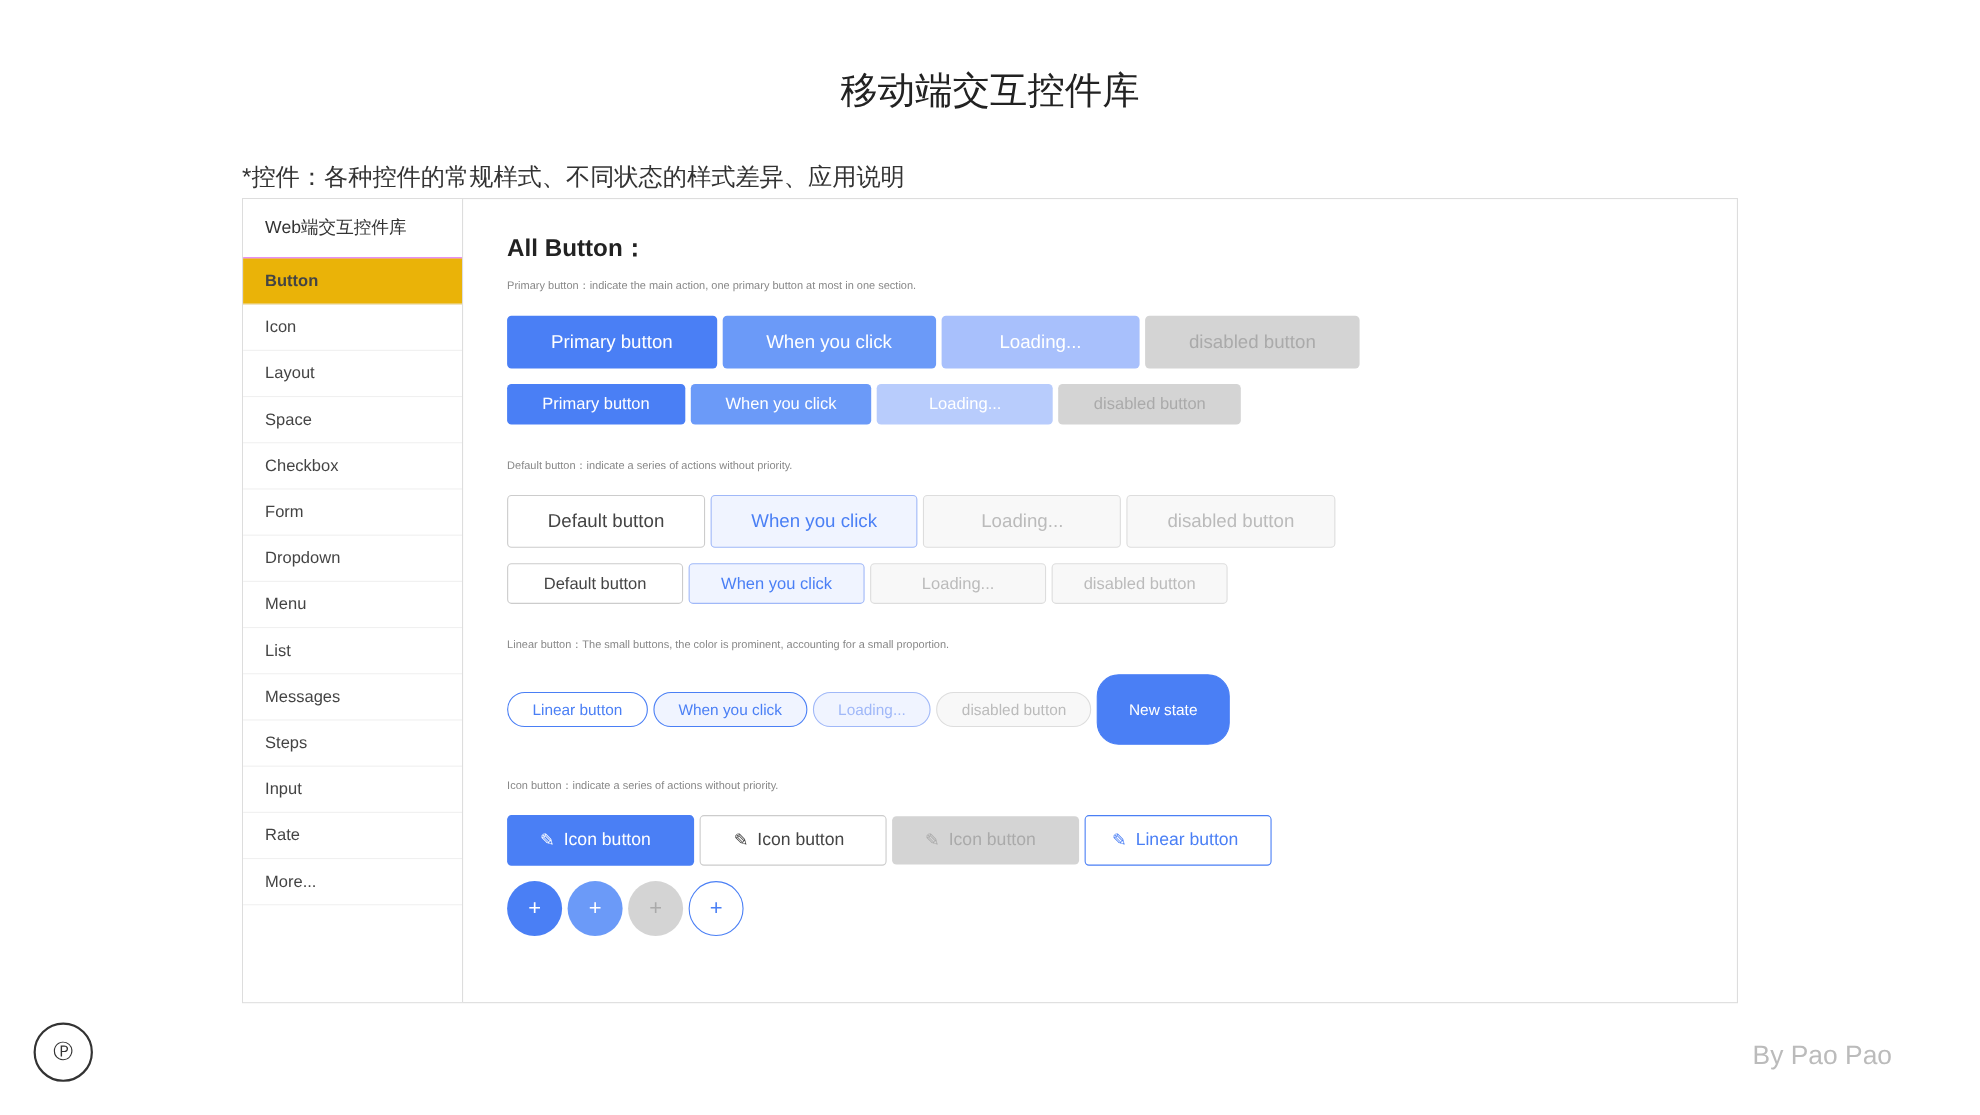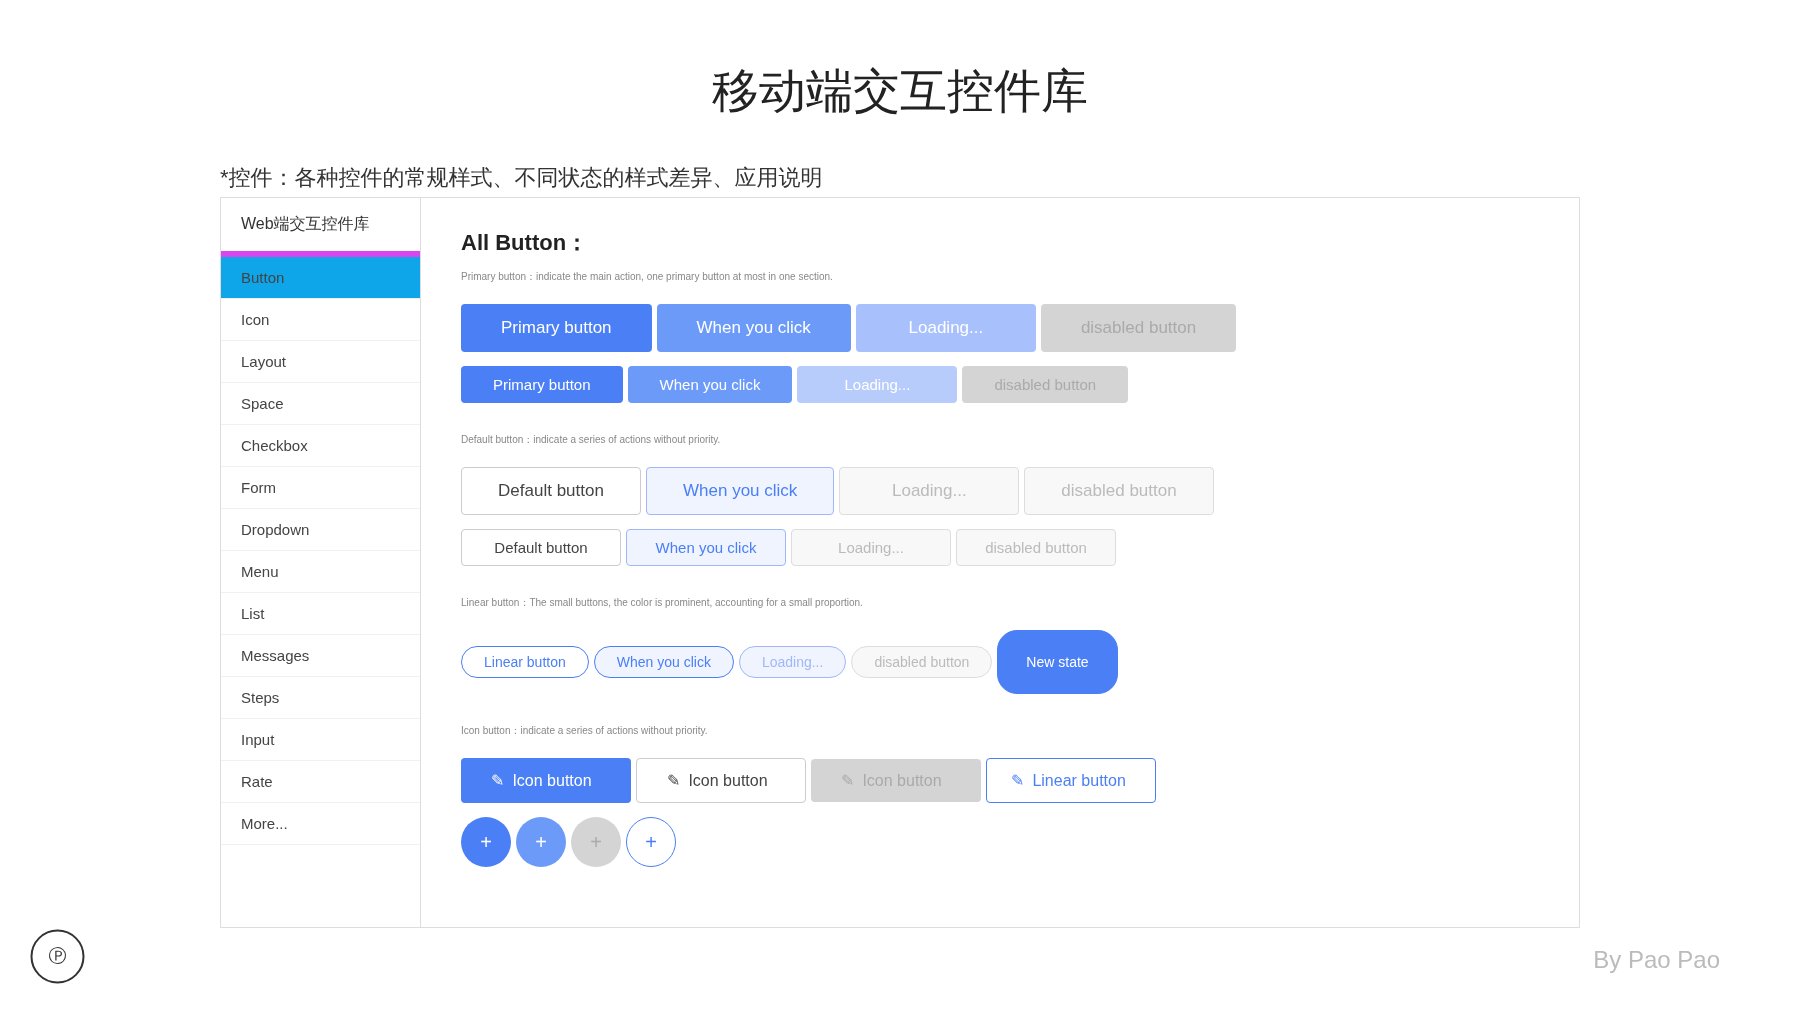--- a/index.html
+++ b/index.html
@@ -6,21 +6,21 @@
     body {
       background: #ffffff;
       font-family: -apple-system, BlinkMacSystemFont, "PingFang SC", "Microsoft YaHei", sans-serif;
       width: 1800px;
       min-height: 1014px;
       position: relative;
     }
 
     .page-title {
       text-align: center;
-      font-size: 47px;
+      font-size: 34px;
       font-weight: 500;
       color: #222;
       padding-top: 60px;
       padding-bottom: 40px;
     }
 
     .subtitle {
       font-size: 22px;
       color: #333;
       margin-left: 220px;
@@ -40,34 +40,34 @@
       flex-shrink: 0;
       border-right: 1px solid #ddd;
       background: #fff;
     }
 
     .sidebar-header {
       padding: 16px 20px;
       font-size: 16px;
       font-weight: 500;
       color: #333;
-      border-bottom: 6px solid #d946ef;
+      border-bottom: 1px solid #d946ef;
     }
 
     .sidebar-item {
       padding: 12px 20px;
       font-size: 15px;
       color: #444;
       cursor: pointer;
       border-bottom: 1px solid #f0f0f0;
     }
 
     .sidebar-item.active {
-      background: #0ea5e9;
-      font-weight: 400;
+      background: #eab308;
+      font-weight: 700;
     }
 
     
     .content {
       flex: 1;
       padding: 30px 40px;
       overflow-y: auto;
     }
 
     .section-title {

